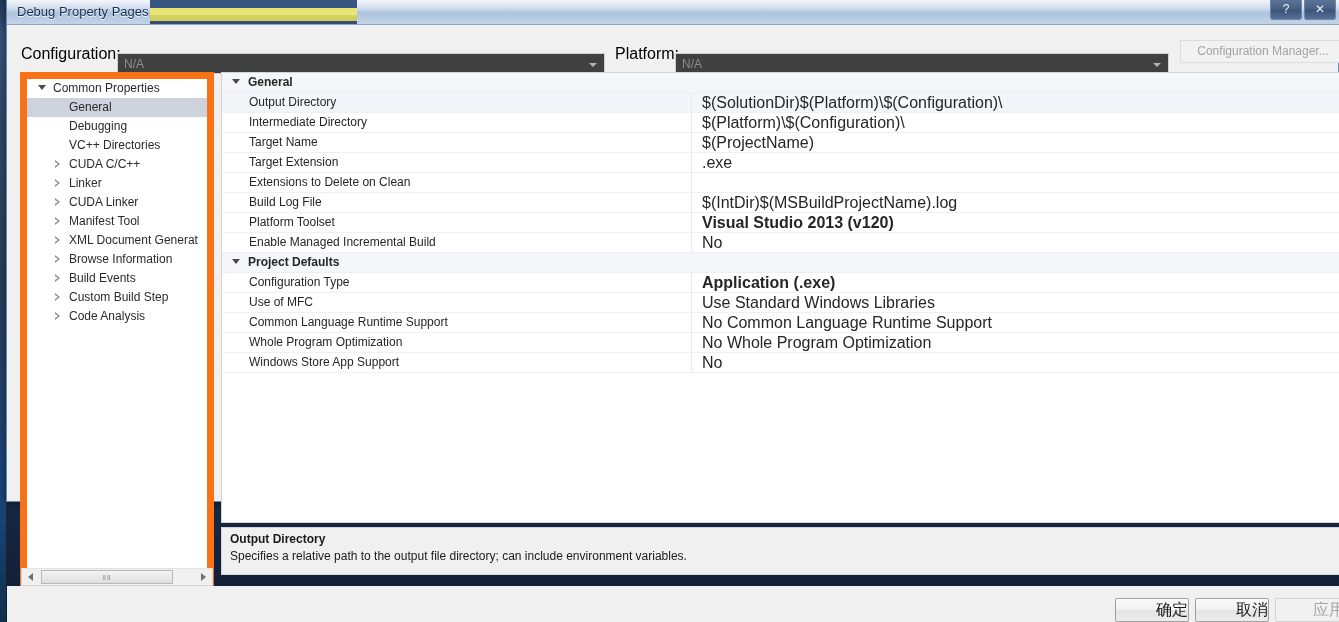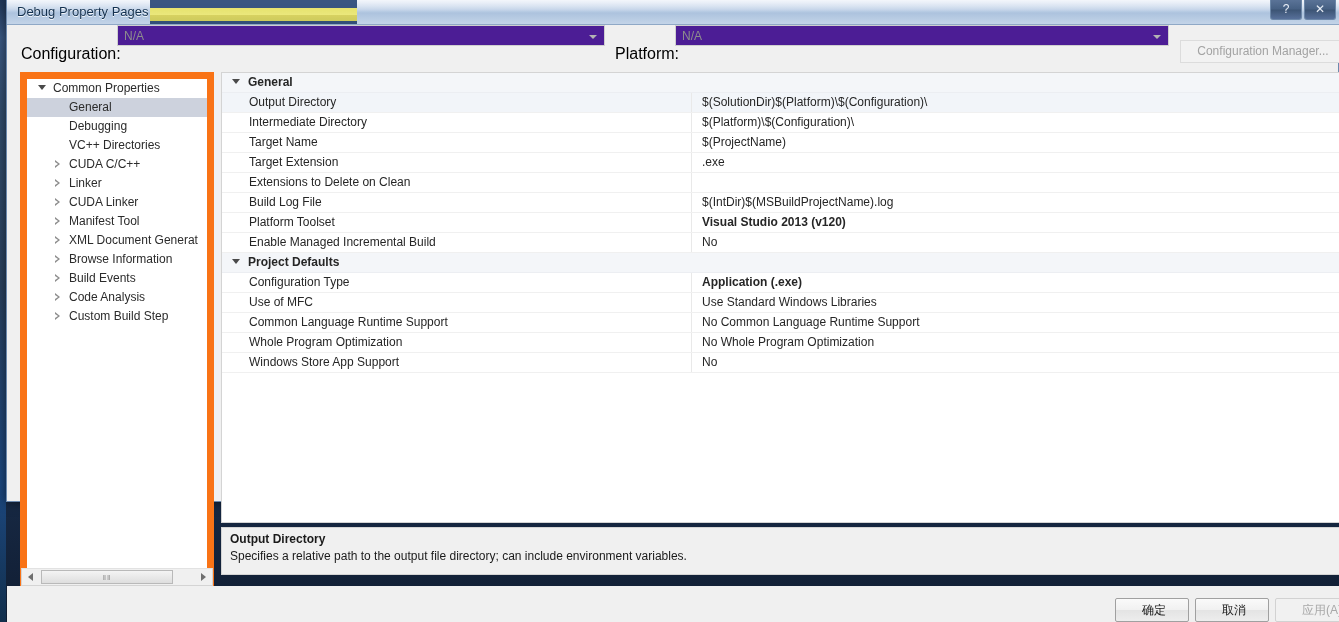--- a/index.html
+++ b/index.html
@@ -115,24 +115,24 @@
   }
   .cfg-label {
     position: absolute;
     top: 20px;
     font-size: 16px;
     color: #000000;
     white-space: nowrap;
   }
   .combo {
     position: absolute;
-    top: 0;
+    top: 28px;
     height: 21px;
     box-sizing: border-box;
-    background: #4c1d95;
+    background: #404040;
     border: 1px solid #cfcfcf;
   }
   .combo .val {
     position: absolute;
     left: 6px;
     top: 3px;
     font-size: 12px;
     color: #8d8d8d;
   }
   .combo .arrow {
@@ -338,21 +338,21 @@
     color: #262626;
   }
   .grid-row.category .pname {
     font-weight: bold;
     left: 26px;
   }
   .grid-row .pval {
     position: absolute;
     left: 480px;
     top: 0;
-    font-size: 12px;
+    font-size: 16px;
     color: #262626;
   }
   .grid-row .pval.bold { font-weight: bold; }
   .col-split {
     position: absolute;
     left: 469px;
     top: 0;
     width: 1px;
     height: 100%;
     background: #e9e9e9;
@@ -391,22 +391,22 @@
     width: 1333px;
     height: 36px;
     background: #f0f0f0;
   }
   .dlg-btn {
     position: absolute;
     top: 12px;
     width: 74px;
     height: 24px;
     box-sizing: border-box;
-    font-size: 12px;
-    text-align: left;
+    font-size: 16px;
+    text-align: right;
     line-height: 22px;
     border: 1px solid #a0a0a0;
     border-radius: 2px;
     background: linear-gradient(180deg, #fafafa 0%, #f1f1f1 48%, #e4e4e4 52%, #ededed 100%);
     color: #1a1a1a;
     padding-left: 26px;
   }
   .dlg-btn.disabled {
     border: 1px solid #d2d2d2;
     background: #f1f1f1;
@@ -462,22 +462,22 @@
       <div class="tree-row lvl1 selected"><span class="glyph"></span><span class="label">General</span></div>
       <div class="tree-row lvl1"><span class="glyph"></span><span class="label">Debugging</span></div>
       <div class="tree-row lvl1"><span class="glyph"></span><span class="label">VC++ Directories</span></div>
       <div class="tree-row lvl1"><span class="glyph"><span class="tri-right-hollow"></span></span><span class="label">CUDA C/C++</span></div>
       <div class="tree-row lvl1"><span class="glyph"><span class="tri-right-hollow"></span></span><span class="label">Linker</span></div>
       <div class="tree-row lvl1"><span class="glyph"><span class="tri-right-hollow"></span></span><span class="label">CUDA Linker</span></div>
       <div class="tree-row lvl1"><span class="glyph"><span class="tri-right-hollow"></span></span><span class="label">Manifest Tool</span></div>
       <div class="tree-row lvl1"><span class="glyph"><span class="tri-right-hollow"></span></span><span class="label">XML Document Generat</span></div>
       <div class="tree-row lvl1"><span class="glyph"><span class="tri-right-hollow"></span></span><span class="label">Browse Information</span></div>
       <div class="tree-row lvl1"><span class="glyph"><span class="tri-right-hollow"></span></span><span class="label">Build Events</span></div>
+      <div class="tree-row lvl1"><span class="glyph"><span class="tri-right-hollow"></span></span><span class="label">Custom Build Step</span></div>
       <div class="tree-row lvl1"><span class="glyph"><span class="tri-right-hollow"></span></span><span class="label">Code Analysis</span></div>
-      <div class="tree-row lvl1"><span class="glyph"><span class="tri-right-hollow"></span></span><span class="label">Custom Build Step</span></div>
     </div>
 
   <div id="tree-hscroll">
     <div class="sb-arrow left">
         <i></i>
       </div>
     <div id="sb-thumb">
       <span class="grip">‖‖</span>
     </div>
     <div class="sb-arrow right">

